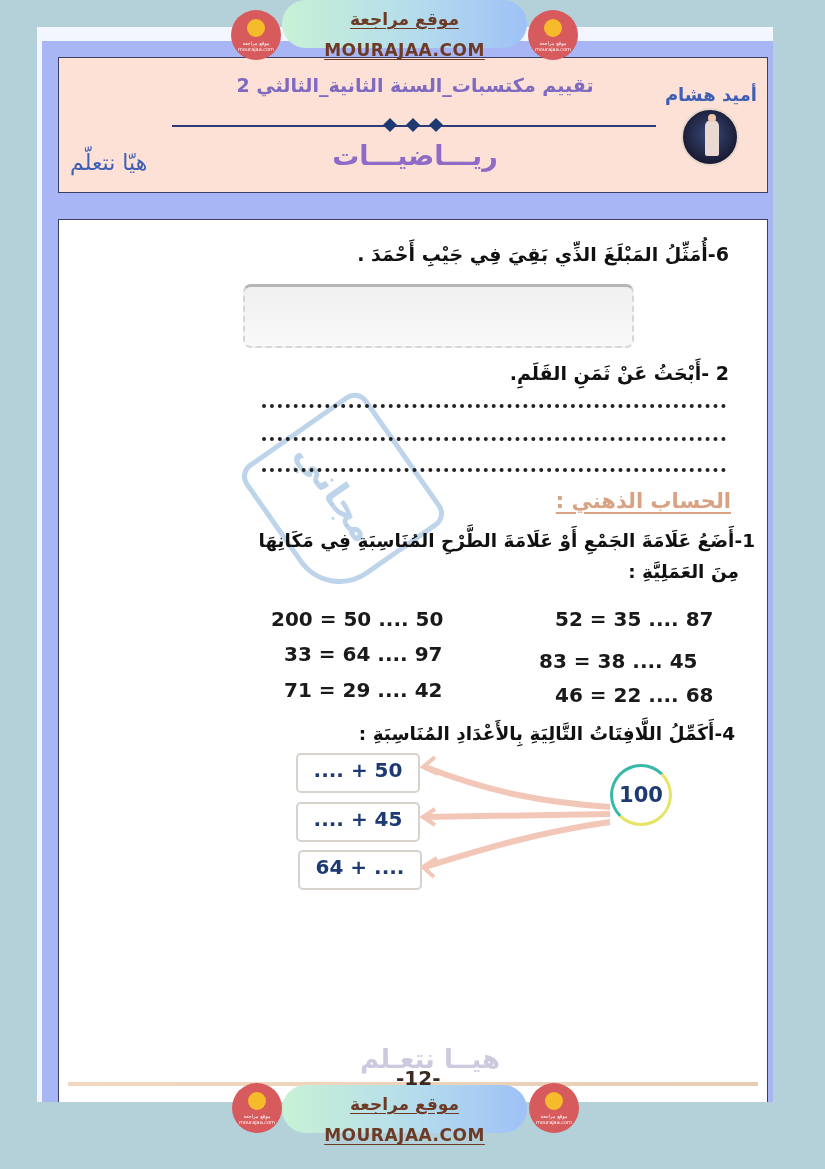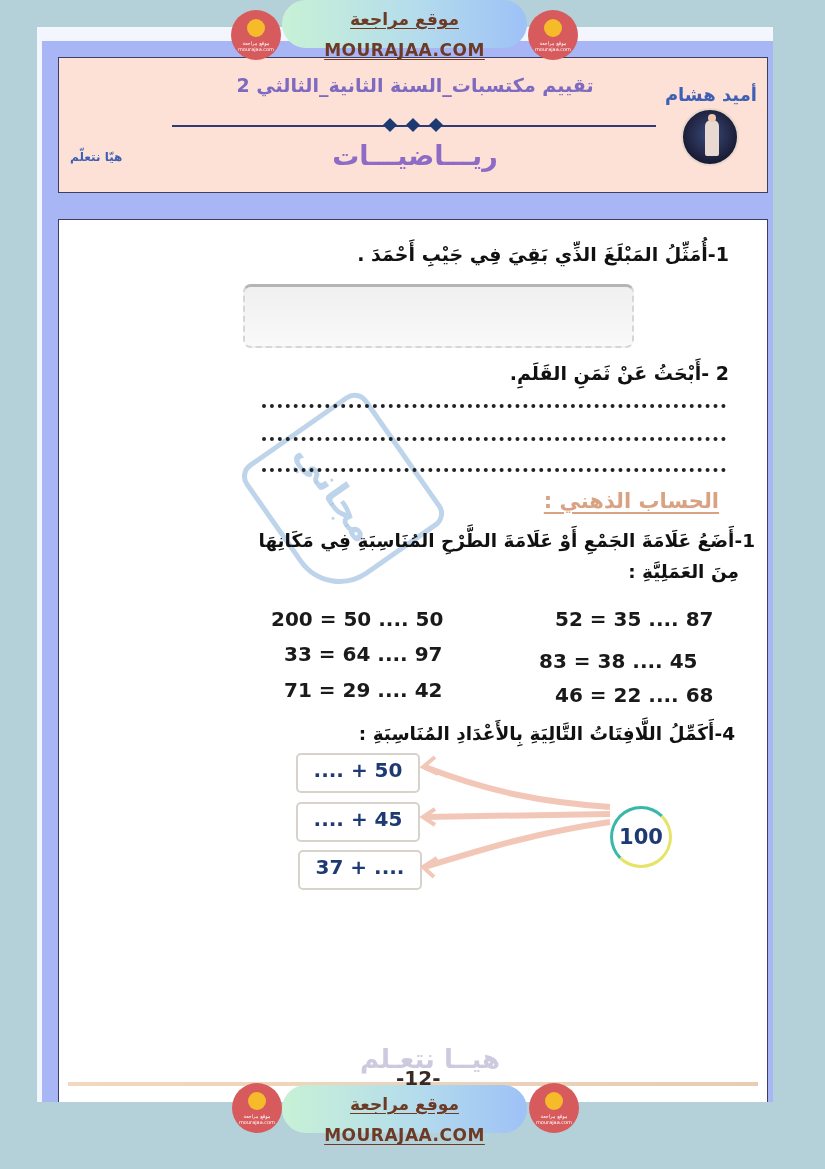--- a/index.html
+++ b/index.html
@@ -12,45 +12,45 @@
 
   .header-box { position: absolute; left: 58px; top: 57px; width: 710px; height: 136px; background: #fde1d6; border: 1.5px solid #3b3f66; }
   .content-box { position: absolute; left: 58px; top: 219px; width: 710px; height: 883px; background: #ffffff; border-left: 1.5px solid #3b3f66; border-top: 1.5px solid #3b3f66; border-right: 1.5px solid #3b3f66; }
 
   .hdr-title { position: absolute; top: 74px; left: 210px; width: 410px; text-align: center; direction: rtl; color: #7e6ac0; font-weight: bold; font-size: 19px; font-family: "DejaVu Sans", sans-serif; }
   .hdr-author { position: absolute; top: 84px; right: 68px; direction: rtl; color: #3f5fb4; font-weight: bold; font-size: 18px; }
   .hdr-rule { position: absolute; top: 125px; left: 172px; width: 484px; height: 2px; background: #2f3b78; }
   .hdr-diamonds { position: absolute; top: 117px; left: 385px; width: 56px; height: 16px; display: flex; justify-content: space-between; align-items: center; }
   .hdr-diamonds span { width: 10px; height: 10px; background: #1e3a73; transform: rotate(45deg); display: block; }
   .hdr-subject { position: absolute; top: 140px; left: 300px; width: 230px; text-align: center; direction: rtl; color: #8d6bc6; font-weight: bold; font-size: 27px; letter-spacing: 2px; }
-  .hdr-slogan { position: absolute; top: 150px; left: 70px; direction: rtl; color: #3f5fb4; font-weight: bold; font-size: 12px; text-align: center; }
+  .hdr-slogan { position: absolute; top: 150px; left: 70px; direction: rtl; color: #3f5fb4; font-weight: normal; font-size: 22px; text-align: center; }
   .hdr-avatar { position: absolute; top: 108px; left: 681px; width: 58px; height: 58px; border-radius: 50%; background: radial-gradient(circle at 50% 45%, #3a4a7a 0%, #1a1c35 70%); border: 2px solid #e9d7cc; overflow: hidden; }
   .hdr-avatar .fig { position: absolute; left: 22px; top: 10px; width: 14px; height: 36px; background: #e8d9d3; border-radius: 6px 6px 2px 2px; }
   .hdr-avatar .fig::before { content: ""; position: absolute; left: 3px; top: -6px; width: 8px; height: 8px; background: #f0c9b0; border-radius: 50%; }
 
   
   .banner { position: absolute; left: 282px; width: 245px; height: 48px; border-radius: 32px; background: linear-gradient(90deg, #c8f1d6 0%, #b4dcec 55%, #9ec1f7 100%); text-align: center; }
   .banner .ar { display: block; margin-top: 9px; font-size: 17px; color: #6c3a25; font-weight: bold; direction: rtl; text-decoration: underline; text-underline-offset: 3px; }
   .banner .en { display: block; margin-top: 11px; font-size: 17px; color: #6c3a25; font-weight: bold; text-decoration: underline; text-underline-offset: 3px; letter-spacing: 0.5px; }
   .badge { position: absolute; width: 50px; height: 50px; border-radius: 50%; background: #d75a5d; }
   .badge .dot { position: absolute; left: 16px; top: 9px; width: 18px; height: 18px; border-radius: 50%; background: #f5bb2a; }
   .badge .txt { position: absolute; left: 0; width: 50px; top: 30px; font-size: 5px; color: #fff; text-align: center; line-height: 6px; }
 
   
   .q { position: absolute; direction: rtl; color: #111; font-weight: bold; font-size: 19px; }
   .answer-box { position: absolute; left: 243px; top: 284px; width: 391px; height: 64px; border: 2px dashed #d6d6d6; border-top: 3px solid #b5b5b5; border-radius: 8px; background: linear-gradient(180deg, #f0f0f0, #f9f9f9); }
   .dots { position: absolute; left: 262px; width: 464px; height: 6px; border-bottom: 4px dotted #222; }
-  .section-title { position: absolute; top: 489px; right: 106px; direction: rtl; color: #d9a282; font-size: 21px; font-weight: bold; text-decoration: underline; text-underline-offset: 4px; }
+  .section-title { position: absolute; top: 489px; right: 94px; direction: rtl; color: #d9a282; font-size: 21px; font-weight: bold; text-decoration: underline; text-underline-offset: 4px; }
   .watermark { position: absolute; left: 268px; top: 415px; width: 150px; height: 160px; transform: rotate(-35deg); border: 5px solid rgba(110,160,210,0.45); border-radius: 16px 16px 16px 50px; }
   .watermark span { position: absolute; left: 10px; top: 48px; font-size: 36px; font-weight: bold; color: rgba(110,160,210,0.45); transform: rotate(90deg); direction: rtl; }
   .eq { position: absolute; color: #1a1a1a; font-size: 20px; font-weight: bold; font-family: "DejaVu Sans", sans-serif; white-space: nowrap; }
 
   .seq-box { position: absolute; width: 124px; height: 40px; border: 2px solid #d8d2cc; border-radius: 5px; background: #fff; color: #1e3a73; font-weight: bold; font-size: 20px; text-align: center; line-height: 30px; white-space: nowrap; }
   .arrows { position: absolute; left: 420px; top: 752px; width: 200px; height: 130px; }
-  .target-circle { position: absolute; left: 610px; top: 806px; width: 62px; height: 62px; border-radius: 50%; border: 3px solid; border-color: #38b8a8 #e6e466 #e6e466 #38b8a8; background: #fff; text-align: center; line-height: 56px; color: #1e3a73; font-size: 21px; font-weight: bold; }
+  .target-circle { position: absolute; left: 610px; top: 764px; width: 62px; height: 62px; border-radius: 50%; border: 3px solid; border-color: #38b8a8 #e6e466 #e6e466 #38b8a8; background: #fff; text-align: center; line-height: 56px; color: #1e3a73; font-size: 21px; font-weight: bold; }
 
   .foot-text { position: absolute; top: 1044px; left: 330px; width: 200px; text-align: center; color: rgba(200,195,220,0.9); font-size: 26px; font-weight: bold; direction: rtl; }
   .foot-rule { position: absolute; left: 68px; top: 1082px; width: 690px; height: 4px; background: linear-gradient(90deg, #f3d8c0, #e8cdb5); }
   .page-num { position: absolute; top: 1066px; left: 396px; font-size: 20px; font-weight: bold; color: #3a2a22; }
 </style>
 </head>
 <body>
 
 <div class="sheet">
   <div class="sheet-inner"></div>
@@ -70,21 +70,21 @@
 <div class="hdr-avatar">
     <div class="fig"></div>
   </div>
 
 <div class="content-box"></div>
 
 <div class="watermark">
     <span>مجاني</span>
   </div>
 
-<div class="q" style="top:243px; right:96px;">1-أُمَثِّلُ المَبْلَغَ الذِّي بَقِيَ فِي جَيْبِ أَحْمَدَ .</div>
+<div class="q" style="top:243px; right:96px;">6-أُمَثِّلُ المَبْلَغَ الذِّي بَقِيَ فِي جَيْبِ أَحْمَدَ .</div>
 <div class="answer-box"></div>
 
 <div class="q" style="top:362px; right:96px;">2 -أَبْحَثُ عَنْ ثَمَنِ القَلَمِ.</div>
 <div class="dots" style="top:402px;"></div>
 <div class="dots" style="top:435px;"></div>
 <div class="dots" style="top:466px;"></div>
 
 <div class="section-title">الحساب الذهني :</div>
 
 <div class="q" style="top:530px; right:70px; font-size:18.5px;">1-أَضَعُ عَلَامَةَ الجَمْعِ أَوْ عَلَامَةَ الطَّرْحِ المُنَاسِبَةِ فِي مَكَانِهَا</div>
@@ -94,21 +94,21 @@
 <div class="eq" style="left:284px; top:642px;">33 = 64 .... 97</div>
 <div class="eq" style="left:284px; top:678px;">71 = 29 .... 42</div>
 <div class="eq" style="left:555px; top:607px;">52 = 35 .... 87</div>
 <div class="eq" style="left:539px; top:649px;">83 = 38 .... 45</div>
 <div class="eq" style="left:555px; top:683px;">46 = 22 .... 68</div>
 
 <div class="q" style="top:723px; right:90px; font-size:18.5px;">4-أَكَمِّلُ اللَّافِتَاتُ التَّالِيَةِ بِالأَعْدَادِ المُنَاسِبَةِ :</div>
 
 <div class="seq-box" style="left:296px; top:753px;">.... + 50</div>
 <div class="seq-box" style="left:296px; top:802px;">.... + 45</div>
-<div class="seq-box" style="left:298px; top:850px;">37 + ....</div>
+<div class="seq-box" style="left:298px; top:850px;">64 + ....</div>
 
 <svg class="arrows" viewBox="0 0 200 130">
   <path d="M190 55 C120 50 70 40 5 15" stroke="#f3c7b8" stroke-width="6" fill="none"></path>
   <path d="M190 62 L5 65" stroke="#f3c7b8" stroke-width="6" fill="none"></path>
   <path d="M190 70 C120 80 70 95 5 115" stroke="#f3c7b8" stroke-width="6" fill="none"></path>
   <path d="M15 5 L3 15 L18 22" stroke="#f3c7b8" stroke-width="4" fill="none"></path>
   <path d="M15 57 L3 65 L15 73" stroke="#f3c7b8" stroke-width="4" fill="none"></path>
   <path d="M17 106 L3 115 L14 125" stroke="#f3c7b8" stroke-width="4" fill="none"></path>
 </svg>
 <div class="target-circle">100</div>

